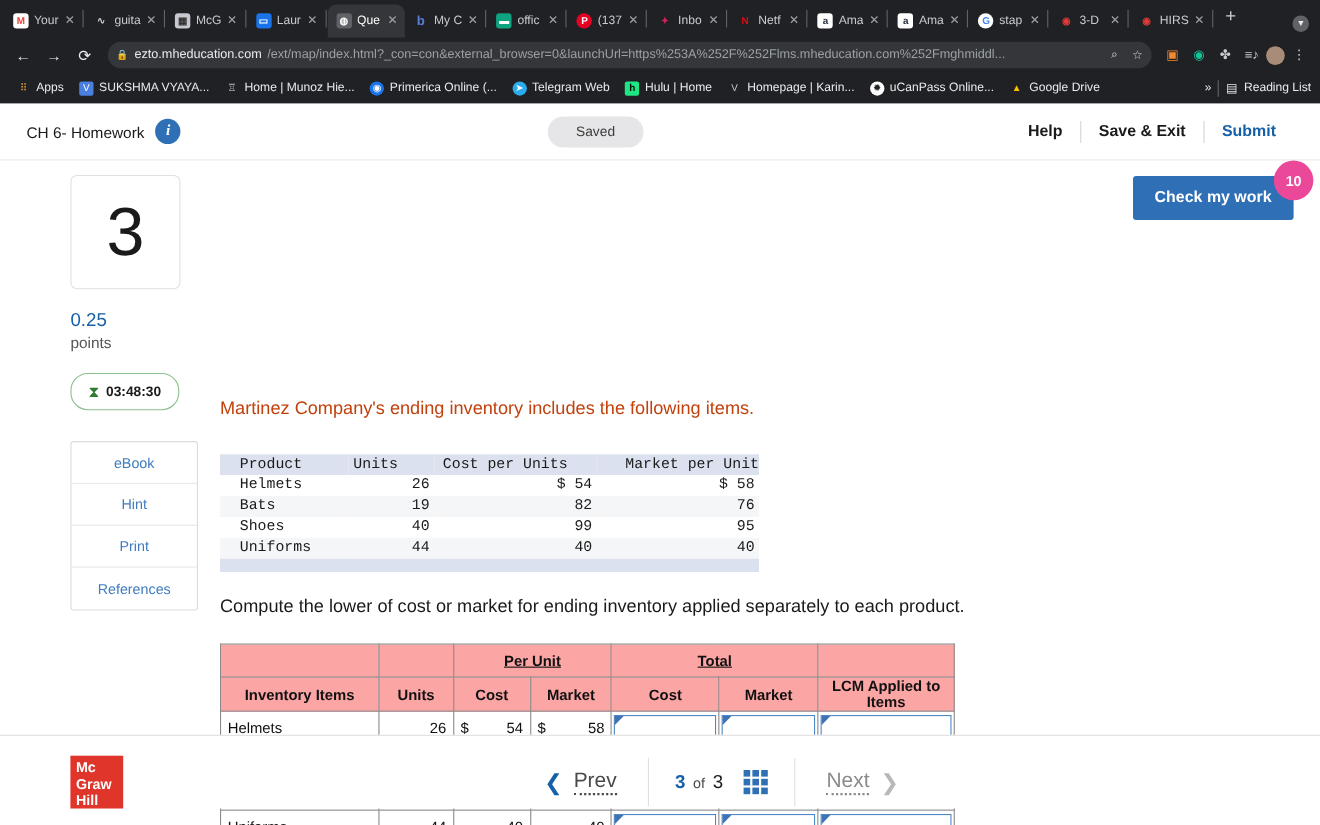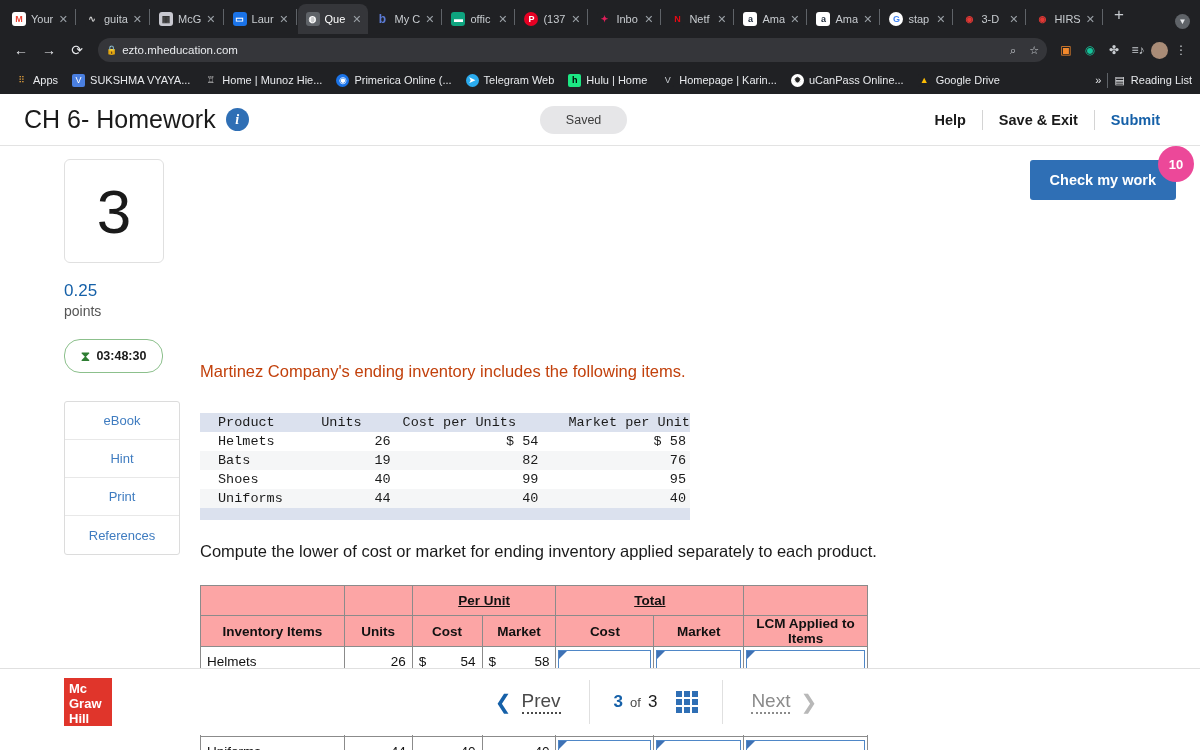--- a/index.html
+++ b/index.html
@@ -61,21 +61,21 @@
                 align-items: center; justify-content: center; font-size: 9px;
                 border-radius: 2px; color: #fff; overflow: hidden; }
   .bm-right { margin-left: auto; display: flex; align-items: center; gap: 6px; }
   .bmsep { width: 1px; height: 15px; background: #5f6368; }
 
   
   .pageheader {
     height: 52px; background: #fff; border-bottom: 1px solid #e3e3e3;
     display: flex; align-items: center; padding: 0 24px;
   }
-  .hw-title { font-size: 25px; color: #1a1a1a; font-weight: 400; }
+  .hw-title { font-size: 14px; color: #1a1a1a; font-weight: 400; }
   .info-badge {
     width: 23px; height: 23px; border-radius: 50%; background: #2f6fb5;
     color: #fff; font-size: 14px; font-weight: bold; font-style: italic;
     display: flex; align-items: center; justify-content: center;
     font-family: "Liberation Serif", serif; margin-left: 10px;
   }
   .saved-pill {
     margin: 0 auto; background: #e6e6e8; border-radius: 16px;
     padding: 7px 26px; font-size: 12.5px; color: #3c3c3c;
   }
@@ -174,21 +174,21 @@
     background: #fff; position: relative;
   }
   .inputbox::after {
     content: ""; position: absolute; left: 0; top: 0;
     border-top: 8px solid #3f72b5; border-right: 8px solid transparent;
   }
 
   
   .footer {
     position: absolute; bottom: 0; left: 0; width: 1200px; height: 67px;
-    border-top: 1px solid #e0e0e0; background: #fff; display: flex; align-items: center;
+    border-top: 1px solid #e0e0e0; background: #fff; display: flex; align-items: flex-end;
   }
   .mgh {
     margin-left: 64px; width: 48px; height: 48px; background: #e0352b; color: #fff;
     font-weight: bold; font-size: 13px; line-height: 15px; padding: 3px 0 0 5px;
     font-family: "Liberation Sans", sans-serif;
   }
   .nav { margin: 0 auto; display: flex; align-items: center; height: 48px; }
   .navsep { width: 1px; height: 44px; background: #e0e0e0; }
   .navitem { display: flex; align-items: center; gap: 10px; padding: 0 28px; }
   .prevtxt { font-size: 19px; color: #4a4a4a; border-bottom: 2px dotted #4a4a4a; }
@@ -304,20 +304,21 @@
     </div>
   </div>
 
   <div class="toolbar">
     <div class="navbtn">←</div>
     <div class="navbtn">→</div>
     <div class="navbtn">⟳</div>
     <div class="omnibox">
       <span class="lock">🔒</span>
       <span class="urlhost">ezto.mheducation.com</span>
+      <span class="urlrest">/ext/map/index.html?_con=con&amp;external_browser=0&amp;launchUrl=https%253A%252F%252Flms.mheducation.com%252Fmghmiddl...</span>
       <span class="oicon">⌕</span>
       <span class="oicon" style="margin-left:8px">☆</span>
     </div>
     <div class="tbicon" style="color:#f3892c">▣</div>
     <div class="tbicon" style="color:#15c39a">◉</div>
     <div class="tbicon">✤</div>
     <div class="tbicon">≡♪</div>
     <div class="tbicon" style="background:#a98c77;border-radius:50%;width:17px;height:17px;flex:0 0 17px"></div>
     <div class="tbicon">⋮</div>
   </div>

